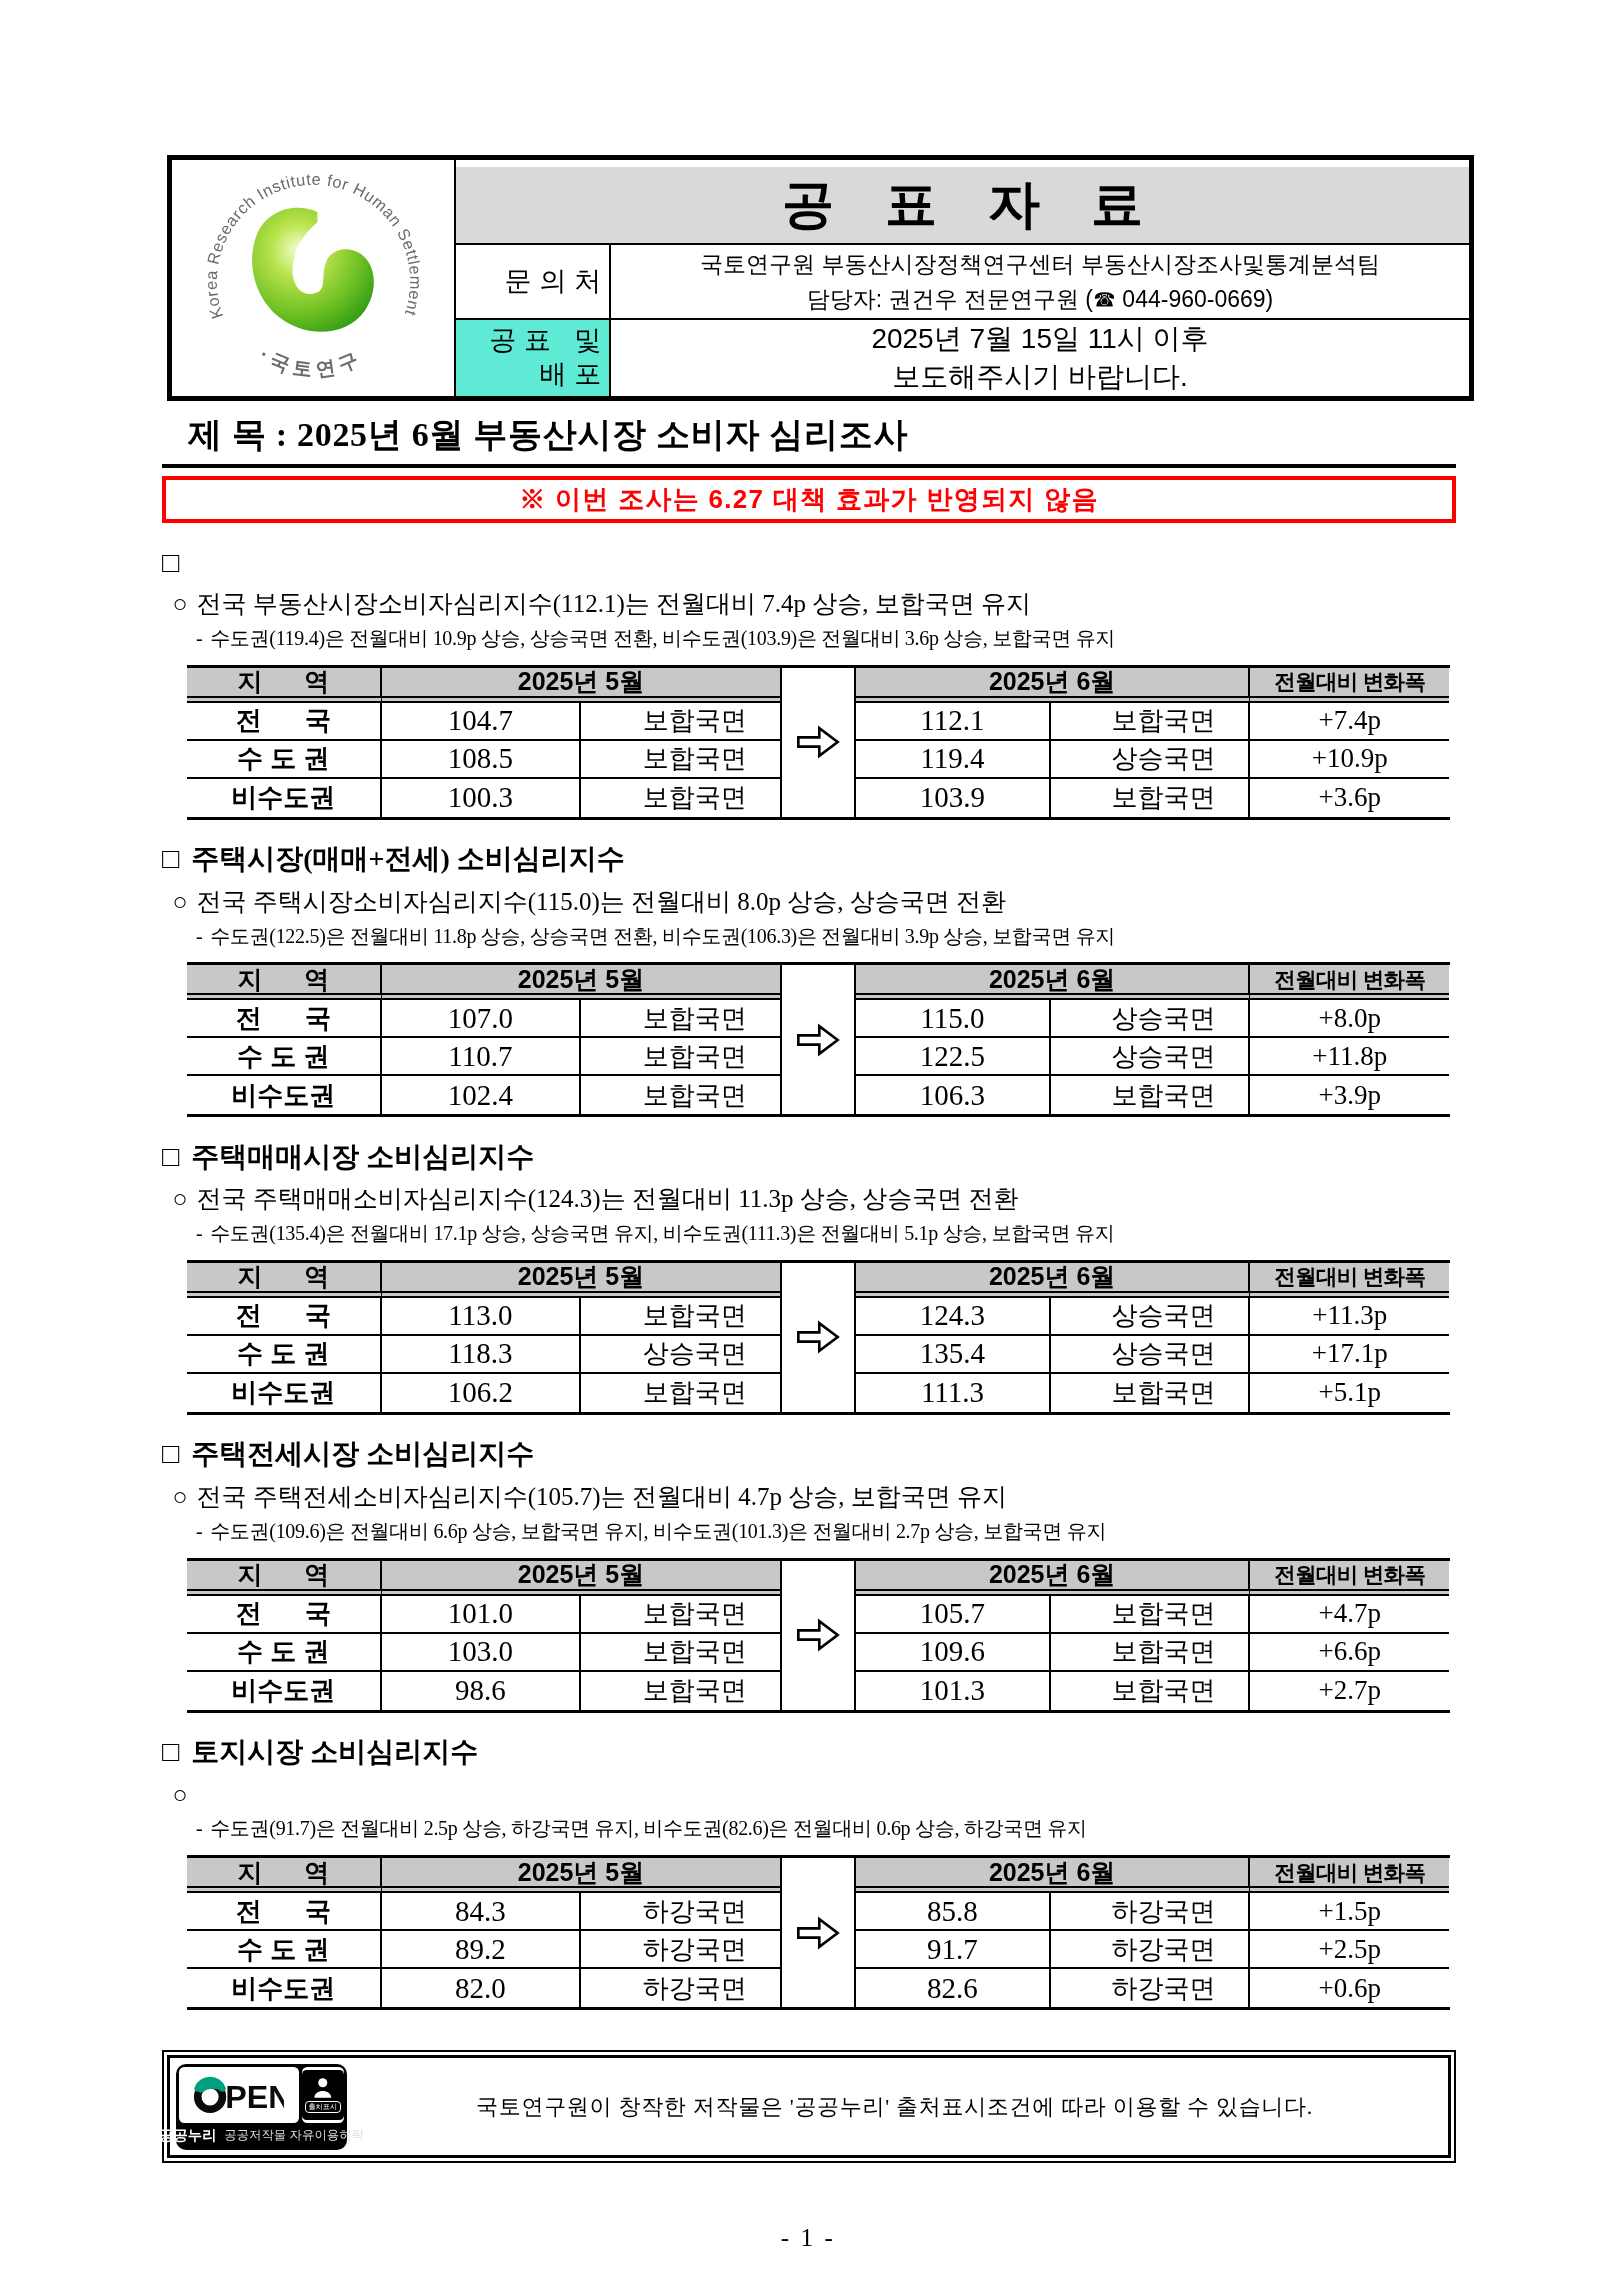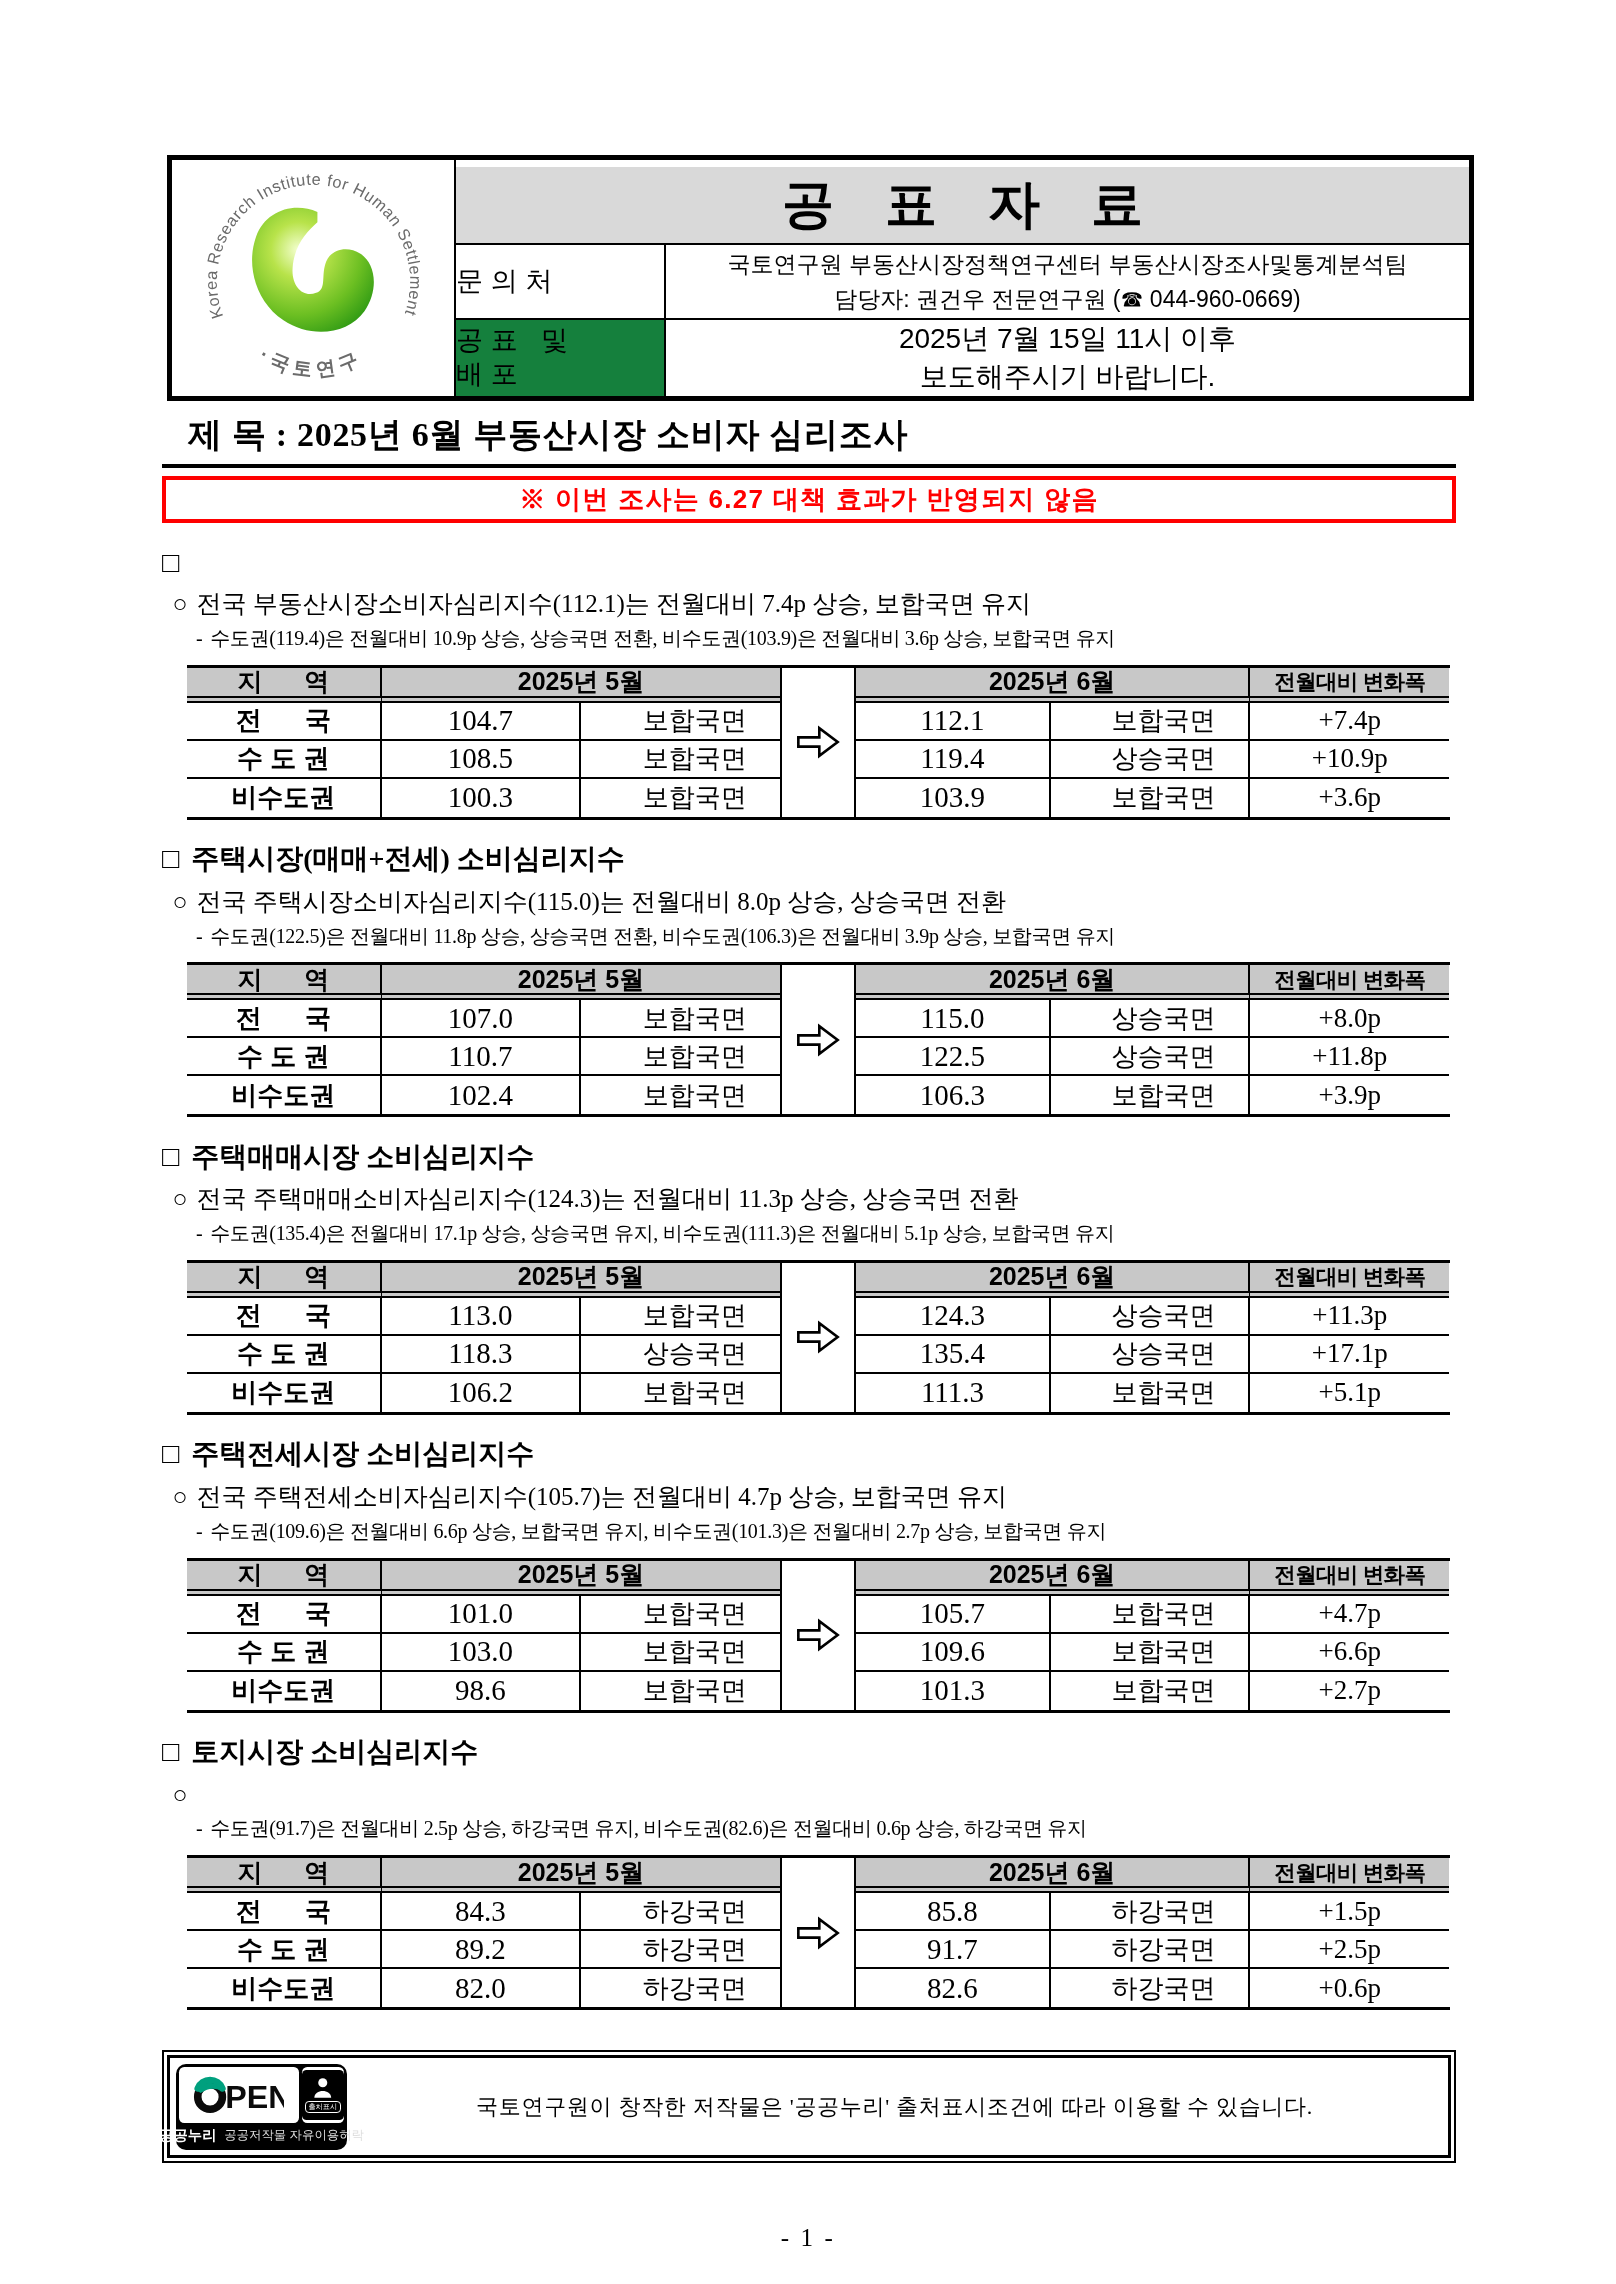--- a/index.html
+++ b/index.html
@@ -11,24 +11,24 @@
            border:5.9px solid #000;display:flex;background:#fff;}
   .logo-cell{width:284px;box-sizing:border-box;border-right:2px solid #000;
              display:flex;align-items:center;justify-content:center;}
   .hdr-right{flex:1;display:flex;flex-direction:column;min-width:0;}
   .hdr-title-row{height:80px;background:#d9d9d9;border-bottom:2px solid #000;
                  display:flex;align-items:center;justify-content:center;
                  font-family:"Liberation Sans",sans-serif;font-weight:800;font-size:52px;
                  letter-spacing:51px;padding-left:51px;white-space:nowrap;margin-top:7px;}
   .hdr-contact-row{height:78px;border-bottom:2px solid #000;display:flex;}
   .hdr-release-row{flex:1;display:flex;}
-  .hdr-label{width:210px;box-sizing:border-box;border-right:2px solid #000;
-             display:flex;flex-direction:column;align-items:flex-start;justify-content:center;
+  .hdr-label{width:155px;box-sizing:border-box;border-right:2px solid #000;
+             display:flex;flex-direction:column;align-items:flex-end;justify-content:center;
              font-family:"Liberation Sans",sans-serif;font-size:27px;letter-spacing:7.8px;line-height:1.25;}
-  .hdr-label.mint{background:#15803d;}
+  .hdr-label.mint{background:#5eead4;}
   .hdr-content{flex:1;display:flex;flex-direction:column;align-items:center;justify-content:center;
                font-family:"Liberation Sans",sans-serif;font-size:23px;line-height:1.5;white-space:nowrap;}
   .hdr-release-row .hdr-content{font-size:28px;line-height:1.35;}
 
   
   .doc-title{margin:13px 160px 0 188px;font-size:34px;font-weight:700;
              letter-spacing:0.7px;white-space:pre;line-height:42px;}
   .rule{margin:7.8px 160px 0 162px;height:4.6px;background:#000;}
   .notice-box{margin:7.8px 160px 0 162px;height:47px;box-sizing:border-box;border:4.6px solid #f00;
               display:flex;align-items:center;justify-content:center;}

